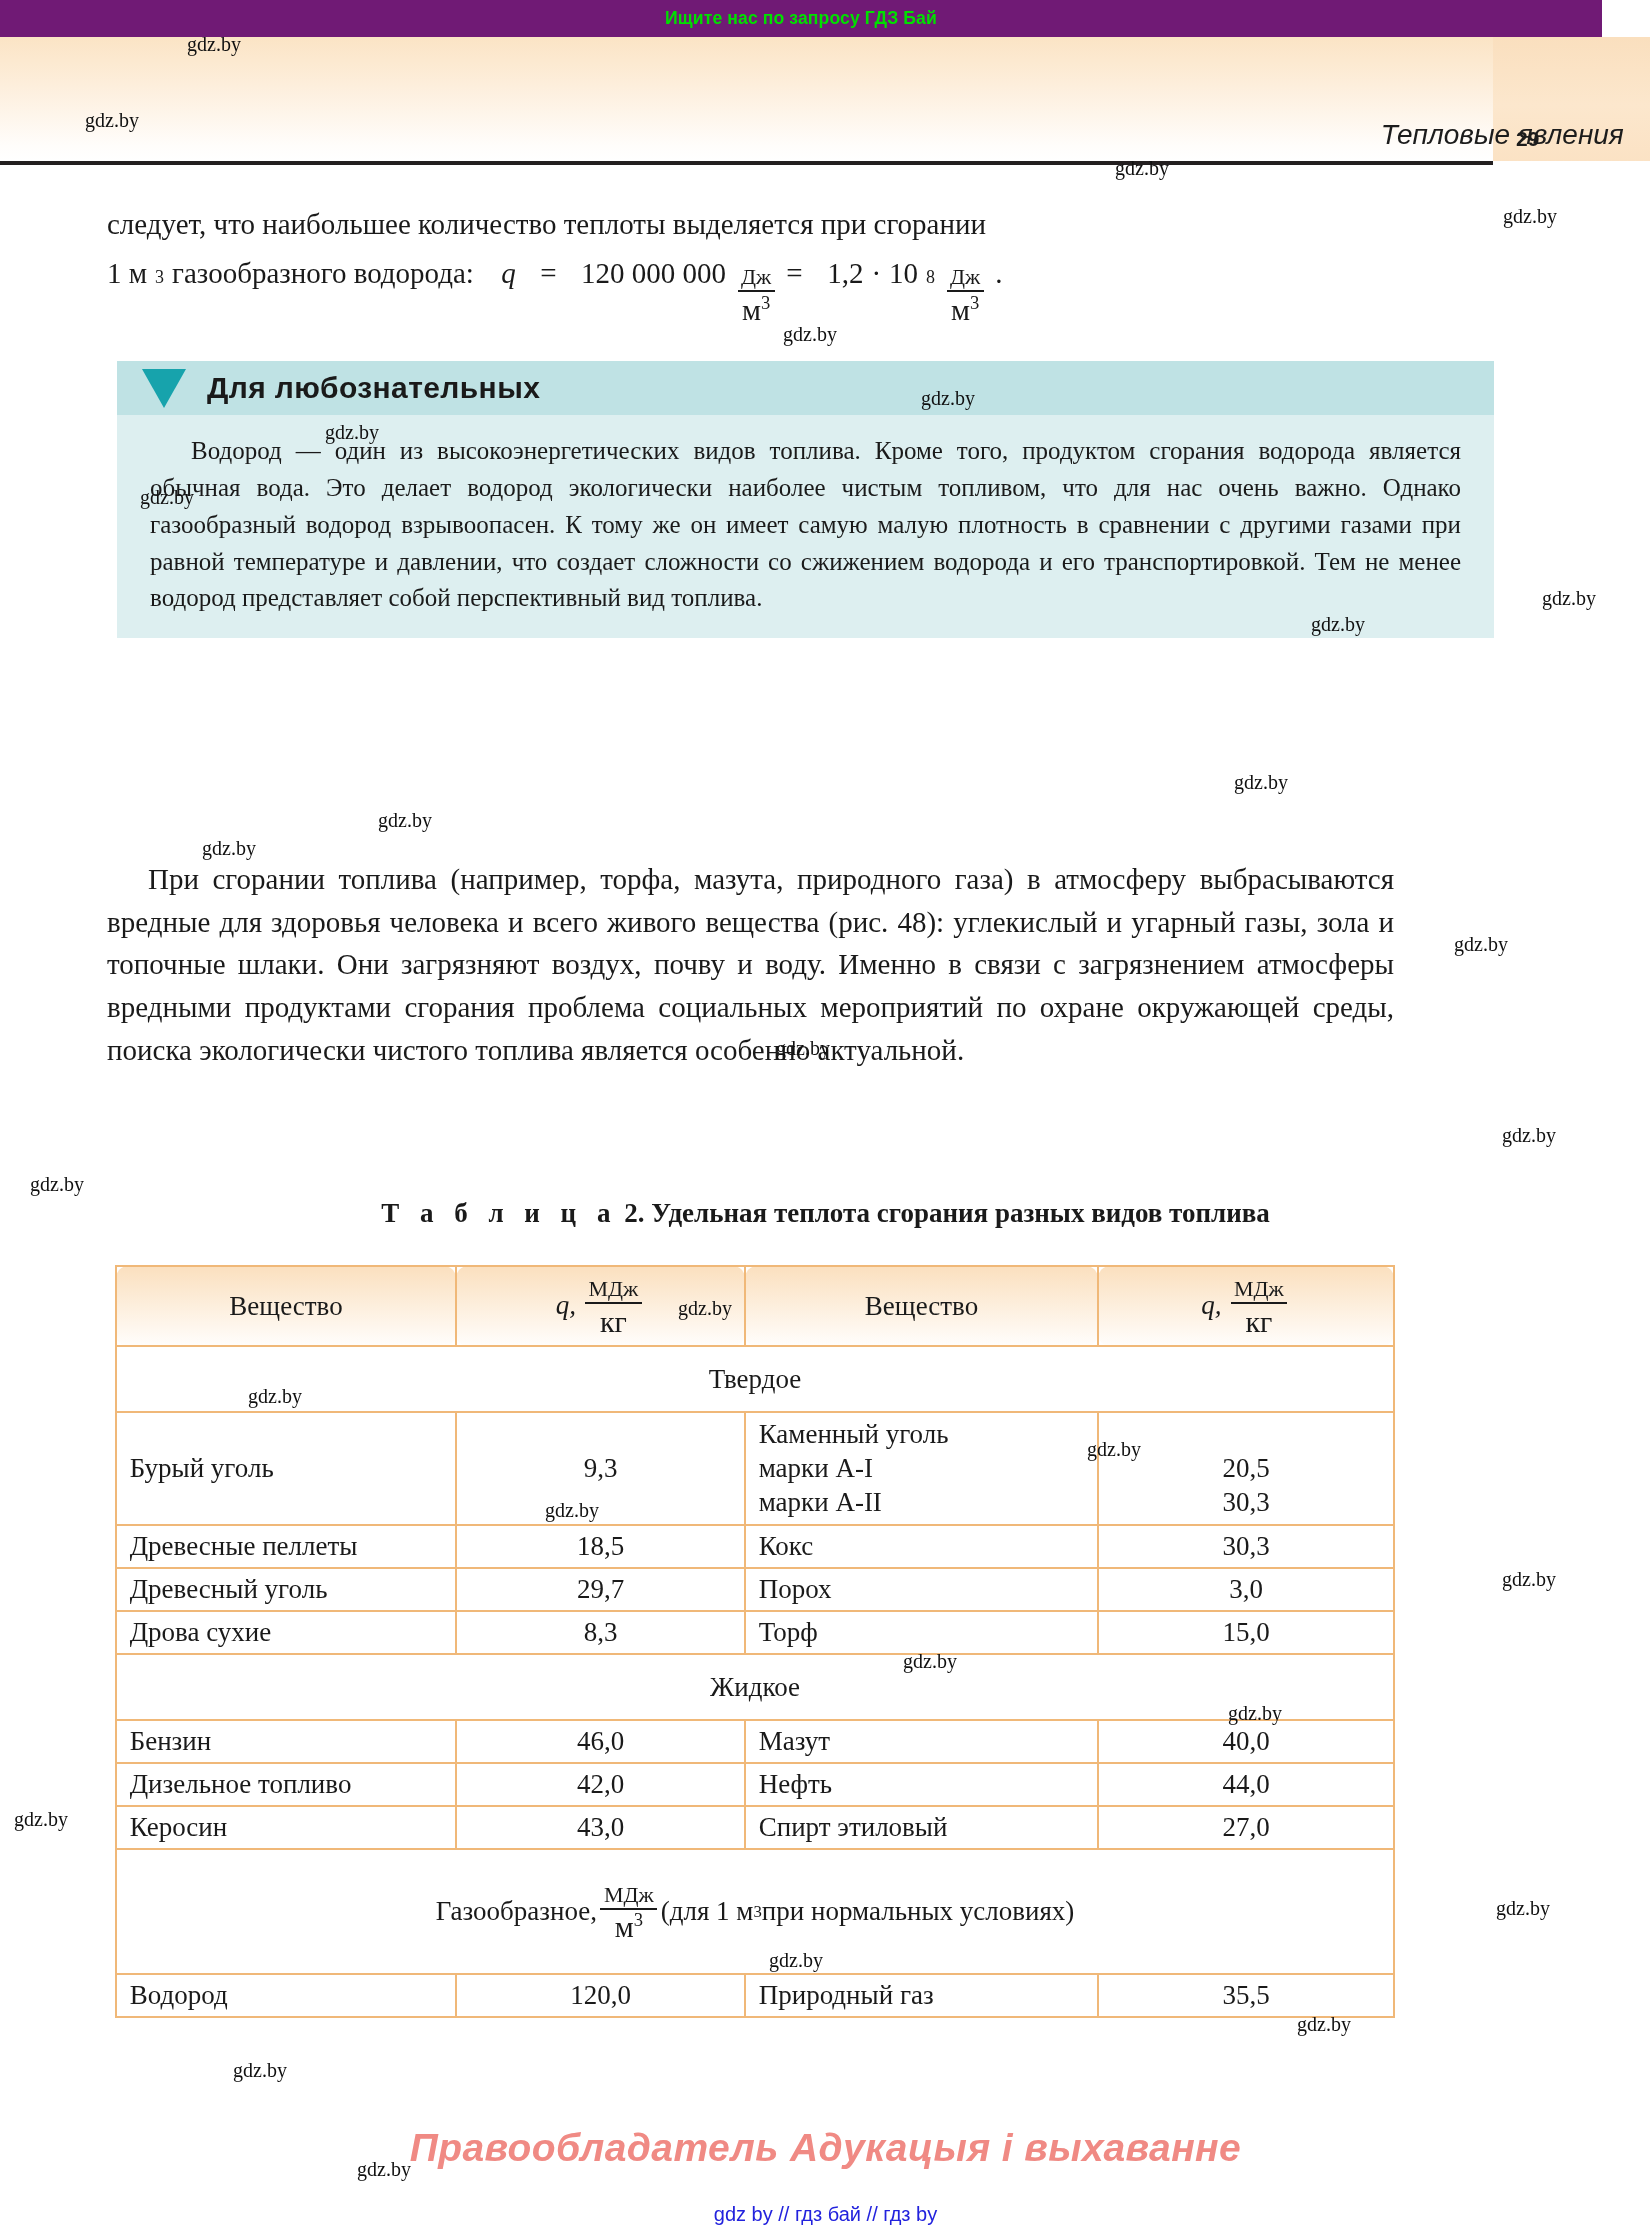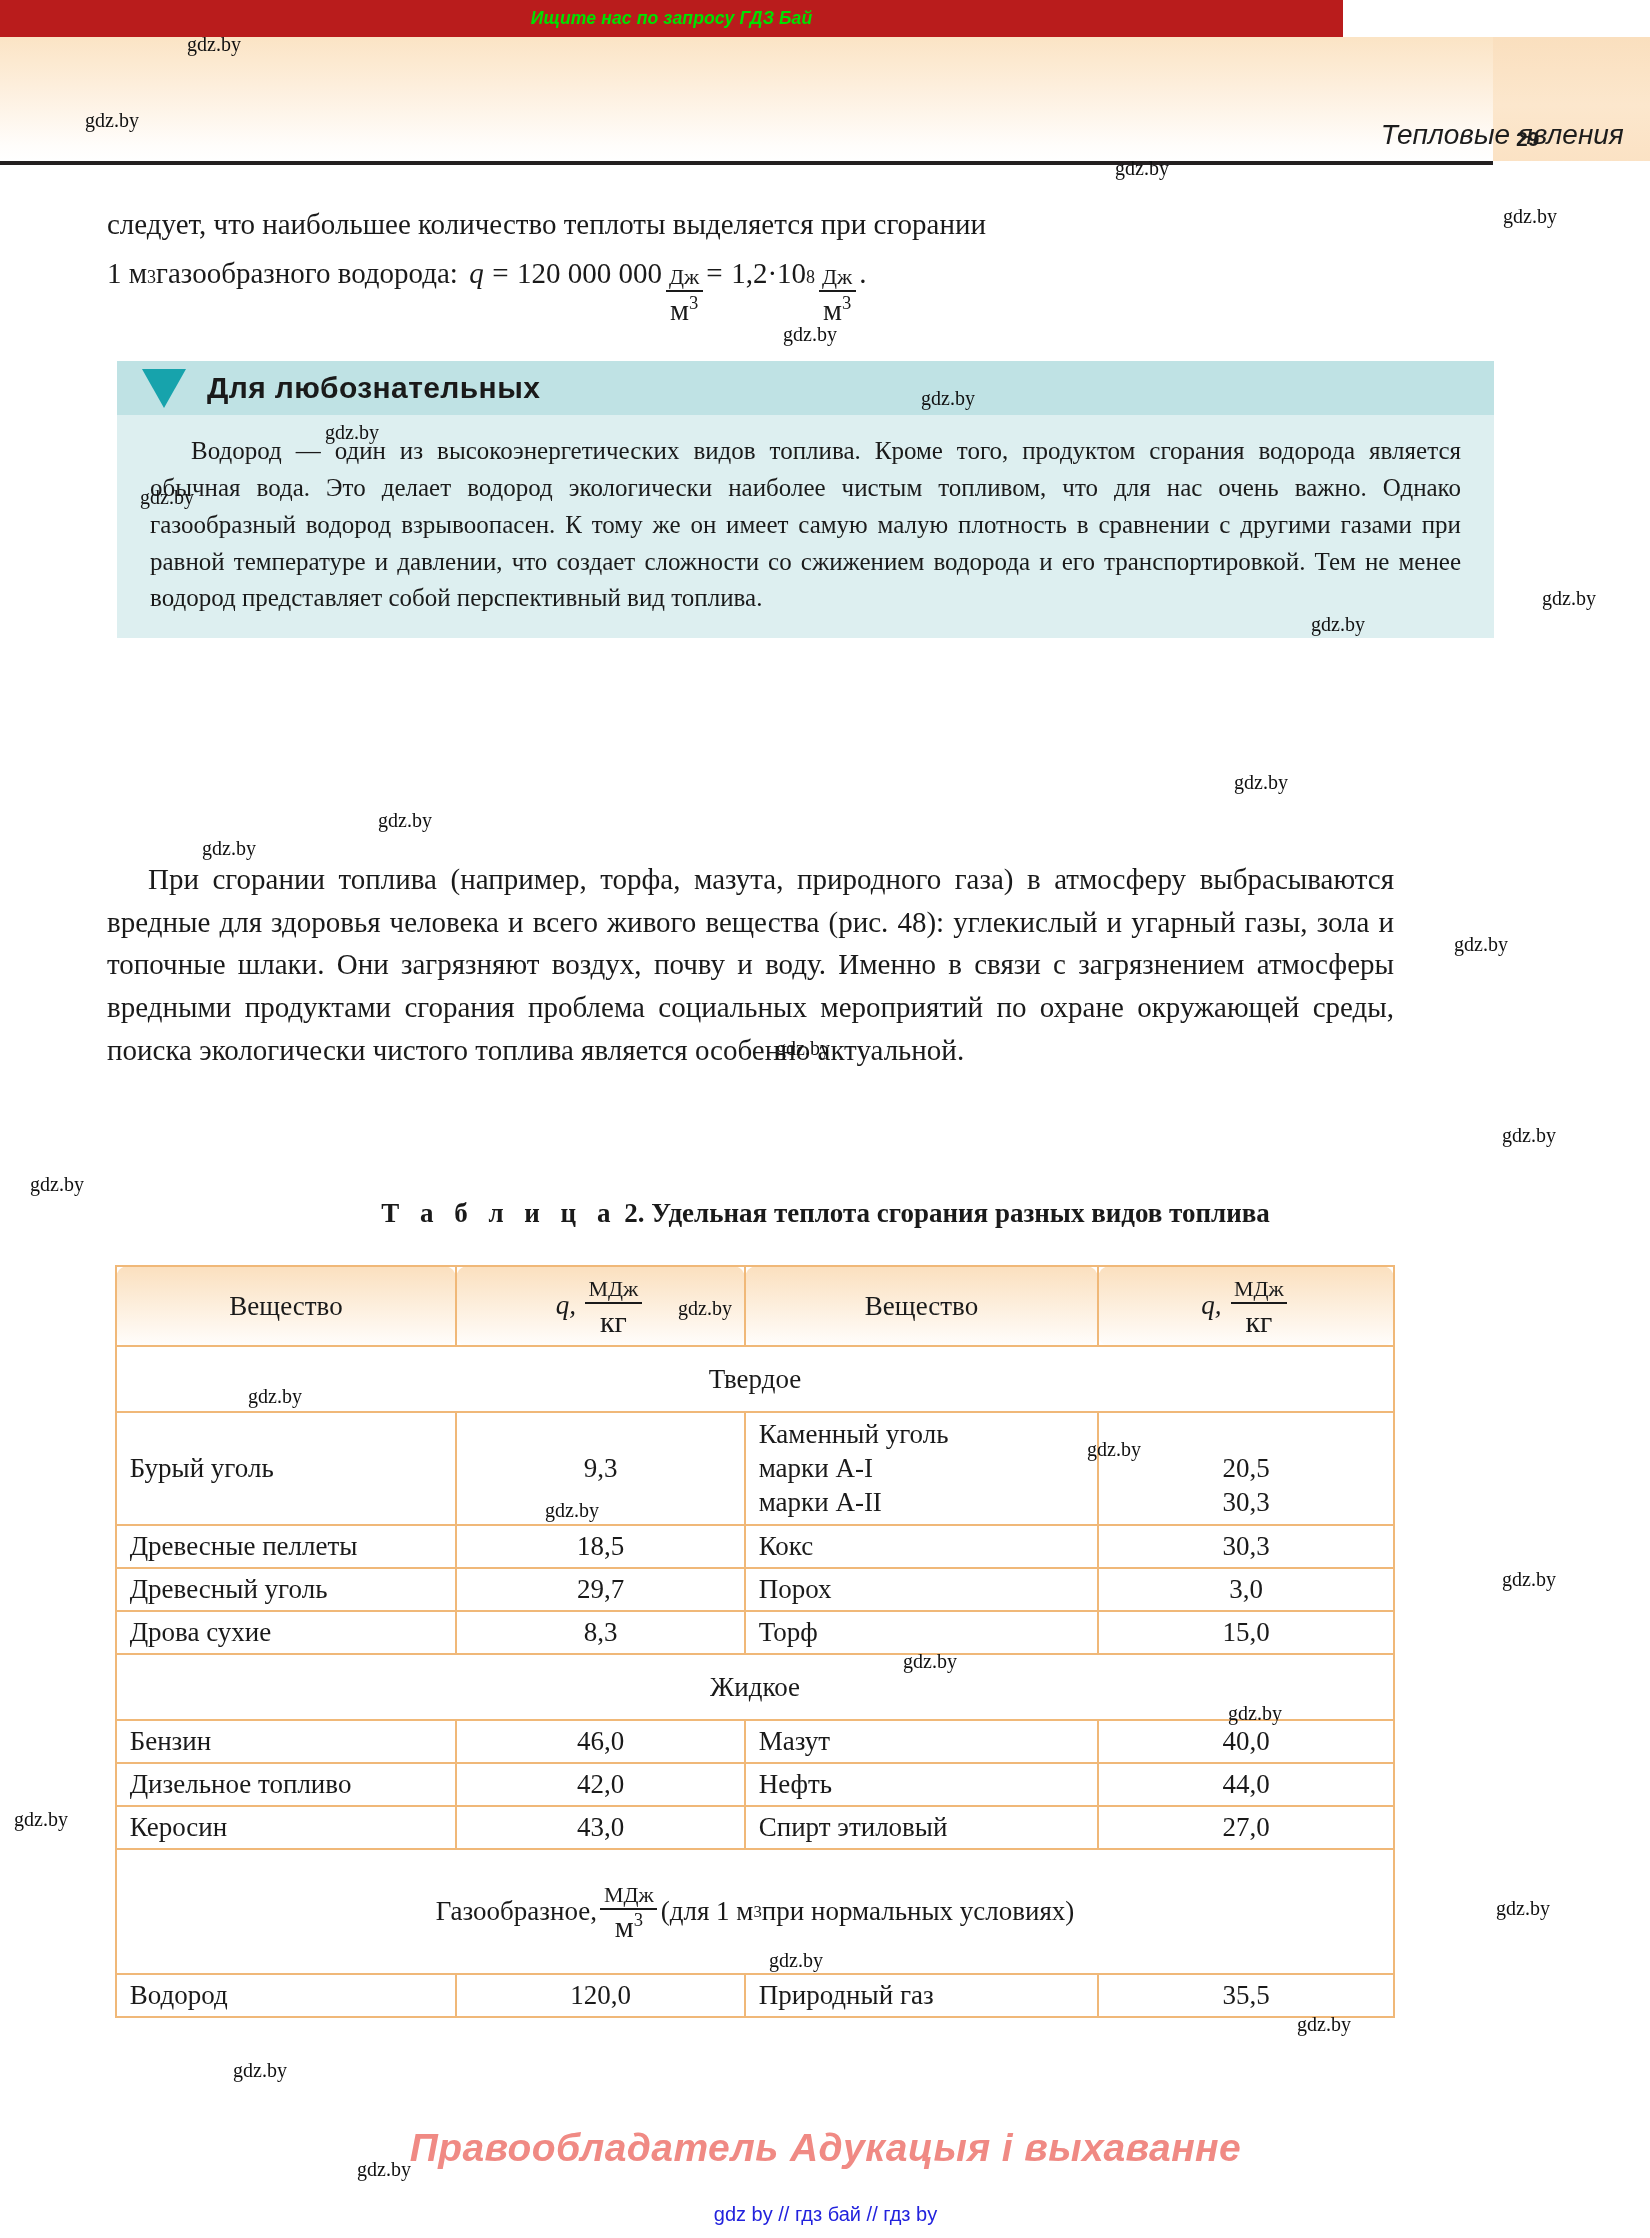--- a/index.html
+++ b/index.html
@@ -6,24 +6,23 @@
   body {
     width:1651px; height:2239px;
     background:#ffffff;
     font-family:"Liberation Serif", serif;
     position:relative;
     overflow:hidden;
   }
 
   
   .promo-strip{
-    position:absolute; top:0; left:0; width:1343px; height:37px;
+    position:absolute; top:0; left:0; width:1602px; height:37px;
     display:flex; align-items:center; justify-content:center;
-    background:#b91c1c;
-    font-style:italic;
+    background:#701a75;
   }
   .promo-strip span{
     font-family:"Liberation Sans", sans-serif;
     font-weight:700; font-size:17.6px; color:#00e000;
     letter-spacing:0.1px;
   }
 
   
   .runhead{
     position:absolute; left:0; top:37px; width:1651px; height:126px;
@@ -66,21 +65,21 @@
     font-size:29px; line-height:1.47;
     color:#1a1a1a;
     text-align:justify;
     text-align-last:left;
     hyphens:none;
   }
   .indent{ display:inline-block; width:41px; }
 
   
   #intro{ top:203px; }
-  .fline{ display:flex; align-items:baseline; flex-wrap:nowrap; font-size:29px; color:#1a1a1a; }
+  .fline{ display:flex; align-items:baseline; flex-wrap:nowrap; font-size:29px; color:#1a1a1a;gap:8px; }
   .fitalic{ font-style:italic; }
   sup.sm{ font-size:.62em; vertical-align:super; line-height:0; }
   .frac{
     display:inline-flex; flex-direction:column; align-items:center;
     vertical-align:middle; margin:0 3.5px; position:relative; top:1.4px;
   }
   .frac .num{ font-size:22px; line-height:1.06; padding:0 3.5px; }
   .frac .bar{ width:100%; height:2.1px; background:#1a1a1a; margin:1.4px 0; }
   .frac .den{ font-size:30px; line-height:1.06; padding:0 3.5px; }
 

